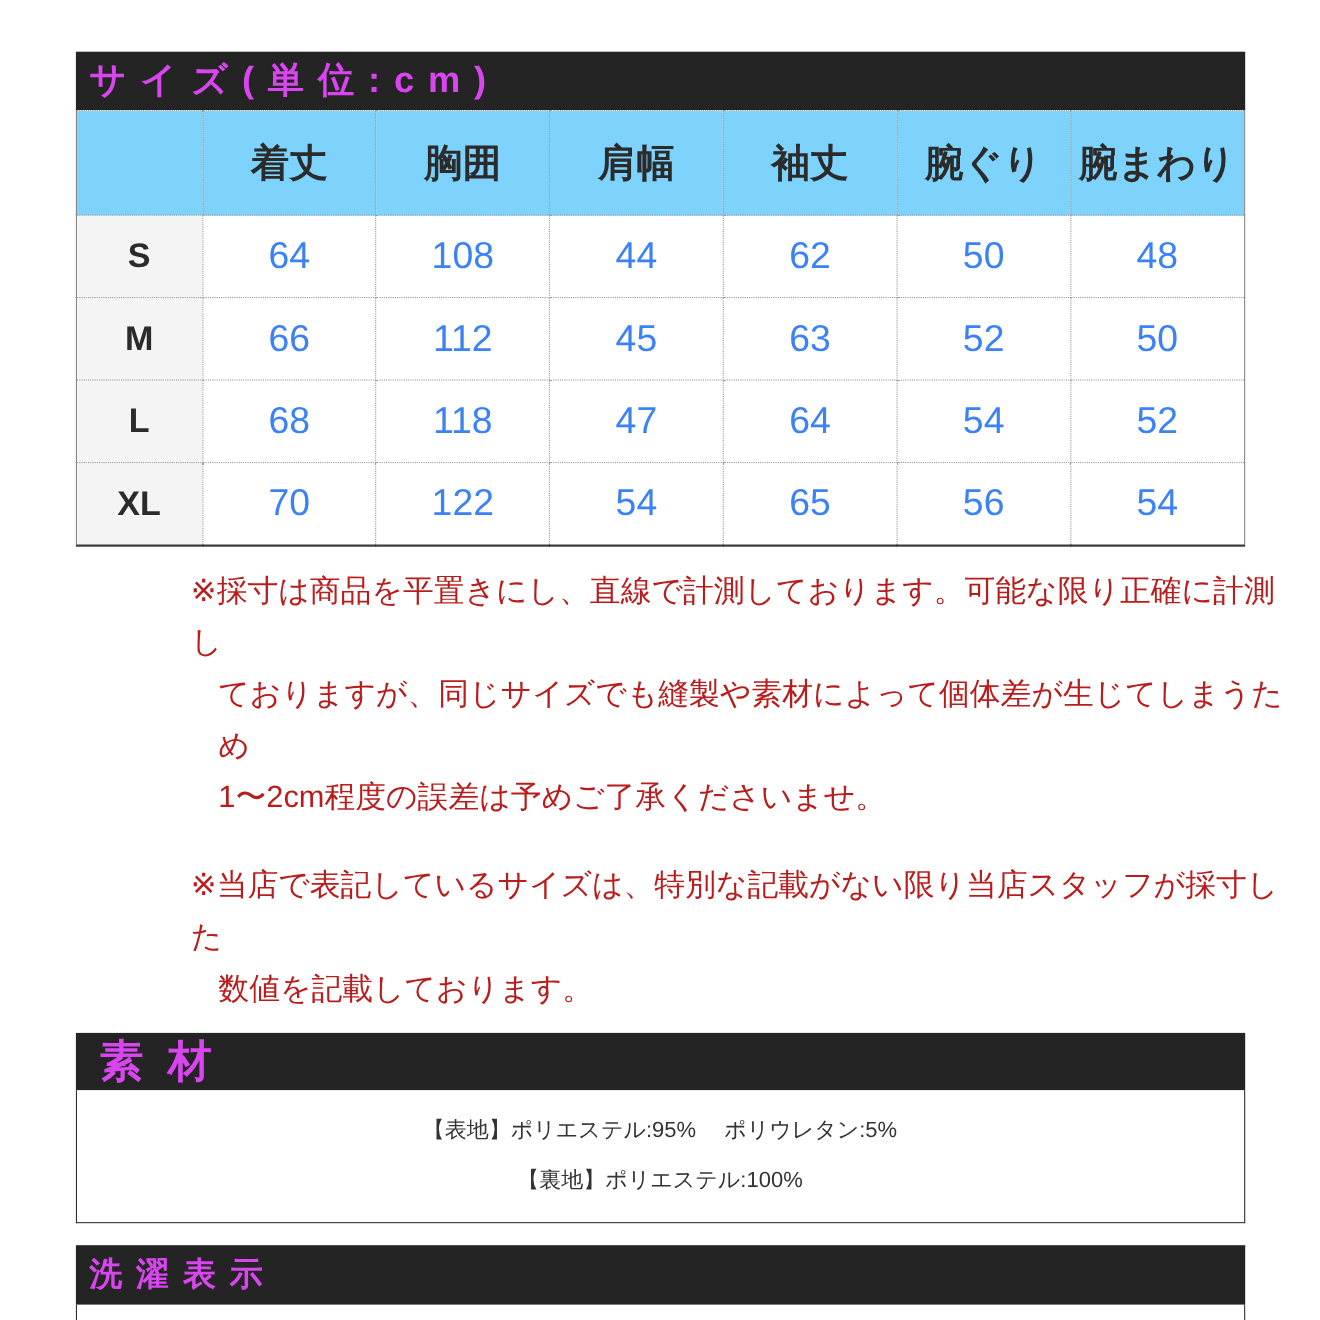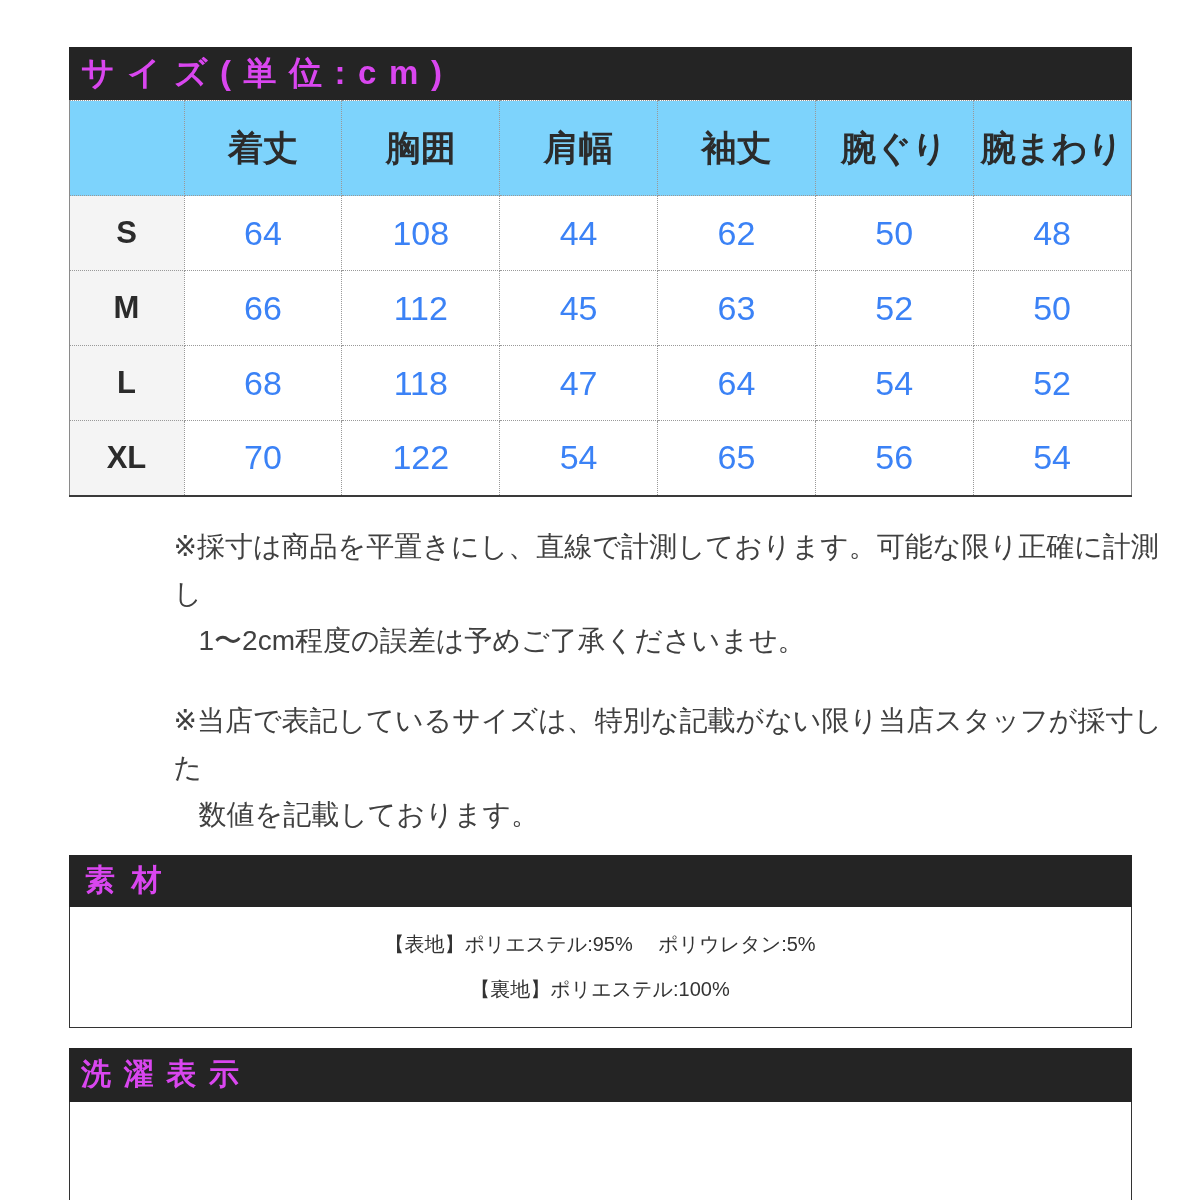--- a/index.html
+++ b/index.html
@@ -38,28 +38,28 @@
   col.size-col { width: 115px; }
   tr.head-row th {
     background: #7dd3fc; height: 95px;
     font-size: 35px; font-weight: bold;
   }
   tr.data-row { height: 75px; }
   tr.data-row th { background: #f4f4f4; font-size: 31px; font-weight: bold; }
   tr.data-row td { font-size: 34px; font-weight: 400; color: #3b82f6; }
 
   
-  .notes { width: 1012px; margin: 26px 0 0 105px; font-size: 28px; line-height: 47px; color: #404040; }
+  .notes { width: 1012px; margin: 16px 0 0 105px; font-size: 28px; line-height: 47px; color: #b91c1c; }
   .note + .note { margin-top: 33px; }
   .note .cont { padding-left: 25px; }
 
   
   .material-section { margin-top: 17px; }
   .material-section .black-bar {
-    height: 52px; font-size: 30px;
+    height: 52px; font-size: 40px;
     letter-spacing: 0.55em; text-indent: 0.55em;
   }
   .material-body {
     border: 1px solid #333; border-top: none;
     padding: 15px 0 15px;
     text-align: center; font-size: 20px; line-height: 45px; color: #333;
   }
 
   
   .laundry-section { margin-top: 20px; }
@@ -139,20 +139,21 @@
         <td>56</td>
         <td>54</td>
       </tr>
     </tbody>
       </table>
   </div>
 
   <div class="notes">
     <div class="note">
       <div>※採寸は商品を平置きにし、直線で計測しております。可能な限り正確に計測し</div>
+      <div class="cont">ておりますが、同じサイズでも縫製や素材によって個体差が生じてしまうため</div>
       <div class="cont">1〜2cm程度の誤差は予めご了承くださいませ。</div>
     </div>
     <div class="note">
       <div>※当店で表記しているサイズは、特別な記載がない限り当店スタッフが採寸した</div>
       <div class="cont">数値を記載しております。</div>
     </div>
   </div>
 
   <div class="material-section">
     <div class="black-bar">

